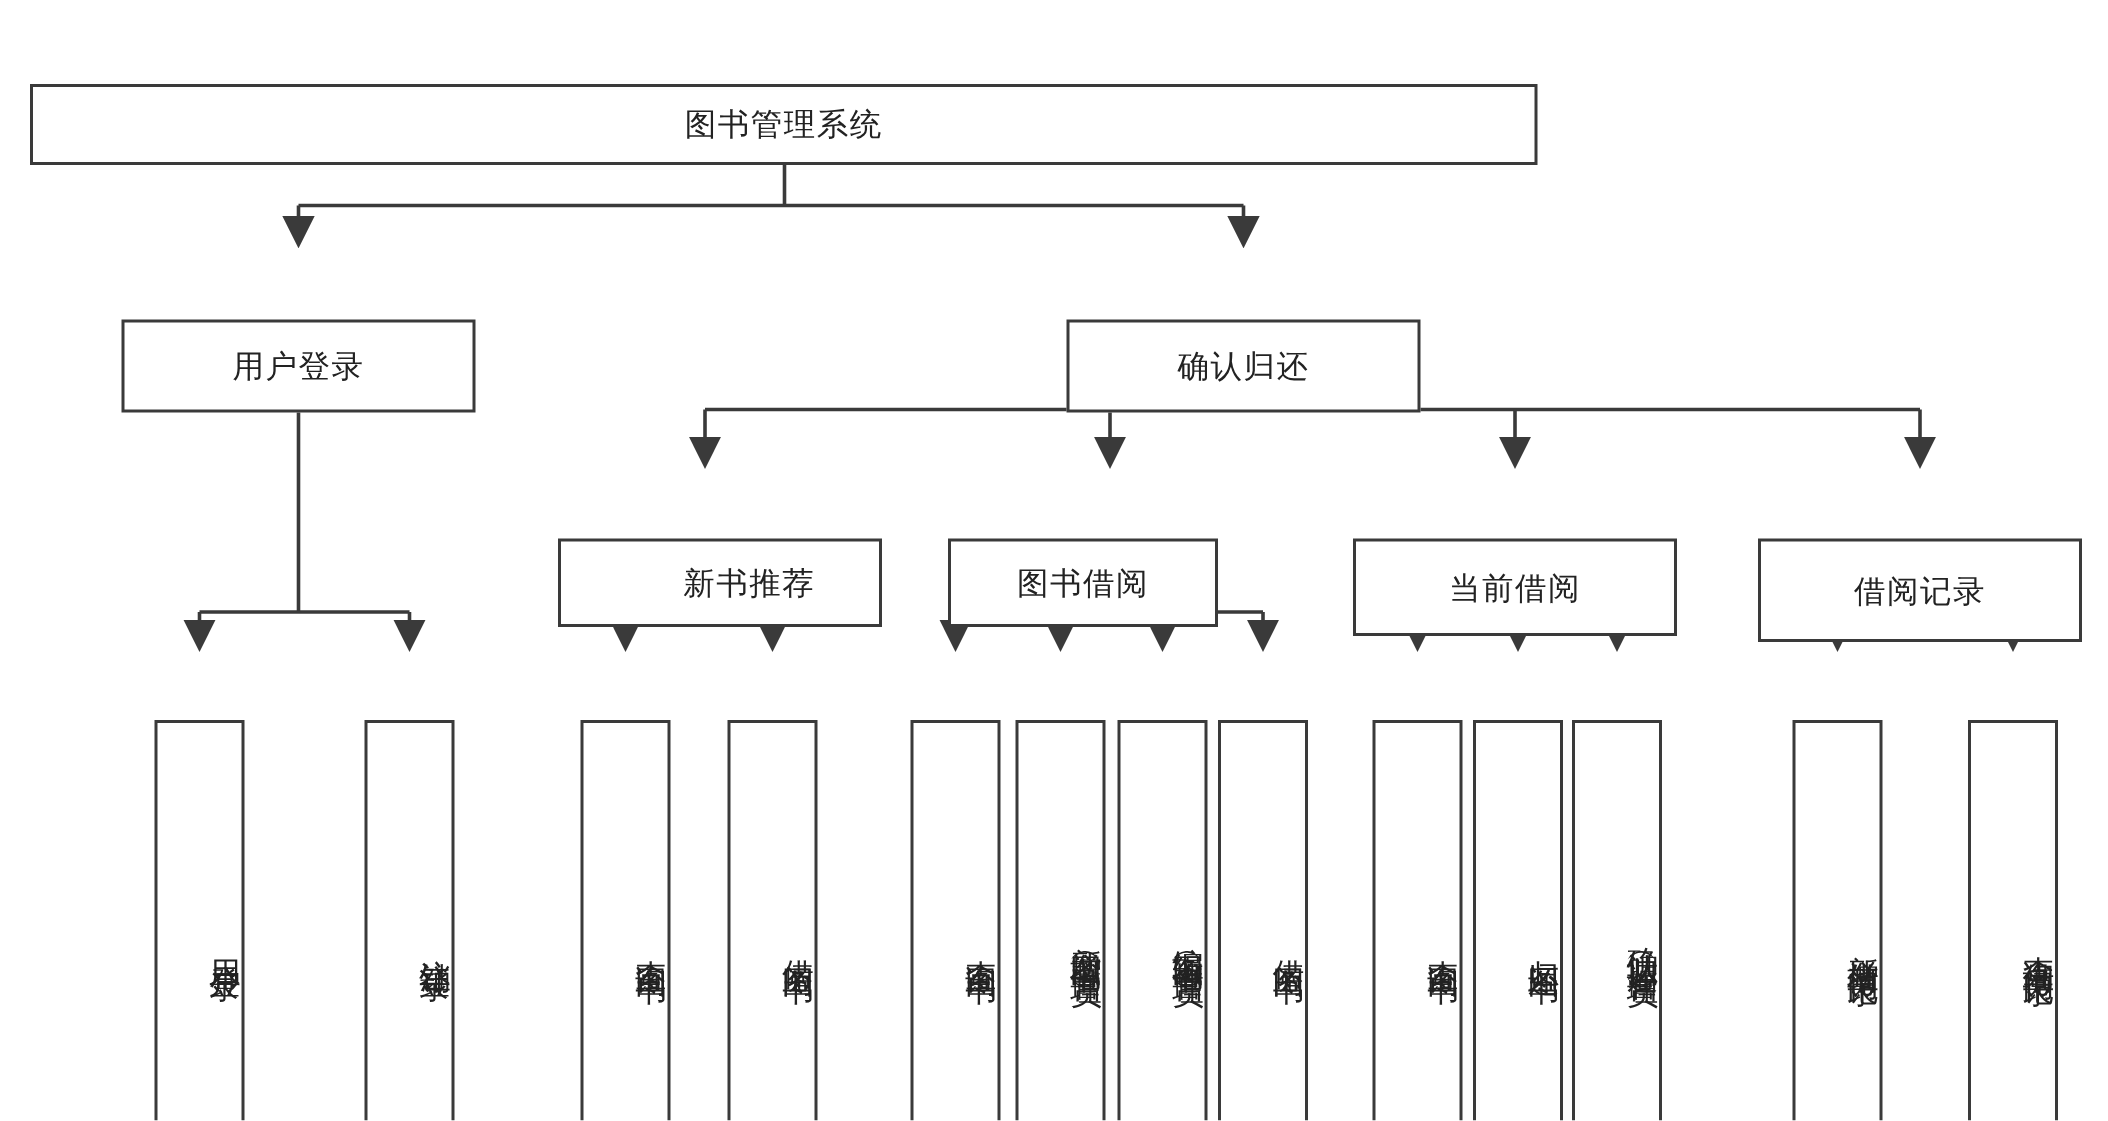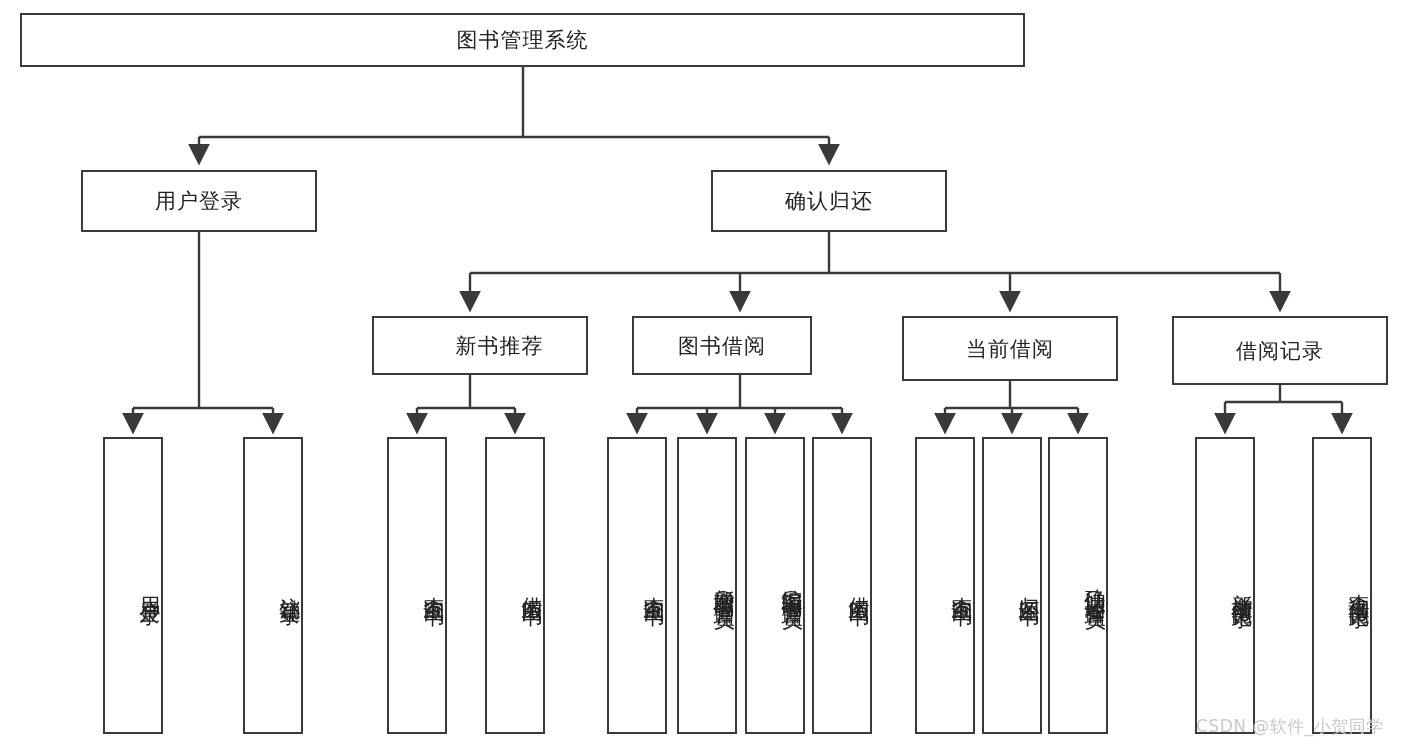--- a/index.html
+++ b/index.html
@@ -17,20 +17,21 @@
   .node{
     position:absolute;
     box-sizing:border-box;
     background:#ffffff;
     border:2px solid #3a3a3a;
     display:flex;
     align-items:center;
     justify-content:center;
     color:#222222;
     text-align:center;
+    margin-top:43px;
   }
   .node.h{
     font-size:21px;
     letter-spacing:1px;
   }
   .node.v{
     writing-mode:vertical-rl;
     text-orientation:upright;
     font-size:21px;
     letter-spacing:3px;
@@ -179,15 +180,14 @@
     <span class="vtext">确认归还（管理员）</span>
   </div>
 
   <div class="node v" style="left:1195px;top:437px;width:60px;height:297px;">
     <span class="vtext">新增借阅记录</span>
   </div>
   <div class="node v" style="left:1312px;top:437px;width:60px;height:297px;">
     <span class="vtext">查询借阅记录</span>
   </div>
 
-  <div class="wm">CSDN @软件_小贺同学</div>
 
 </div>
 
 </body></html>

